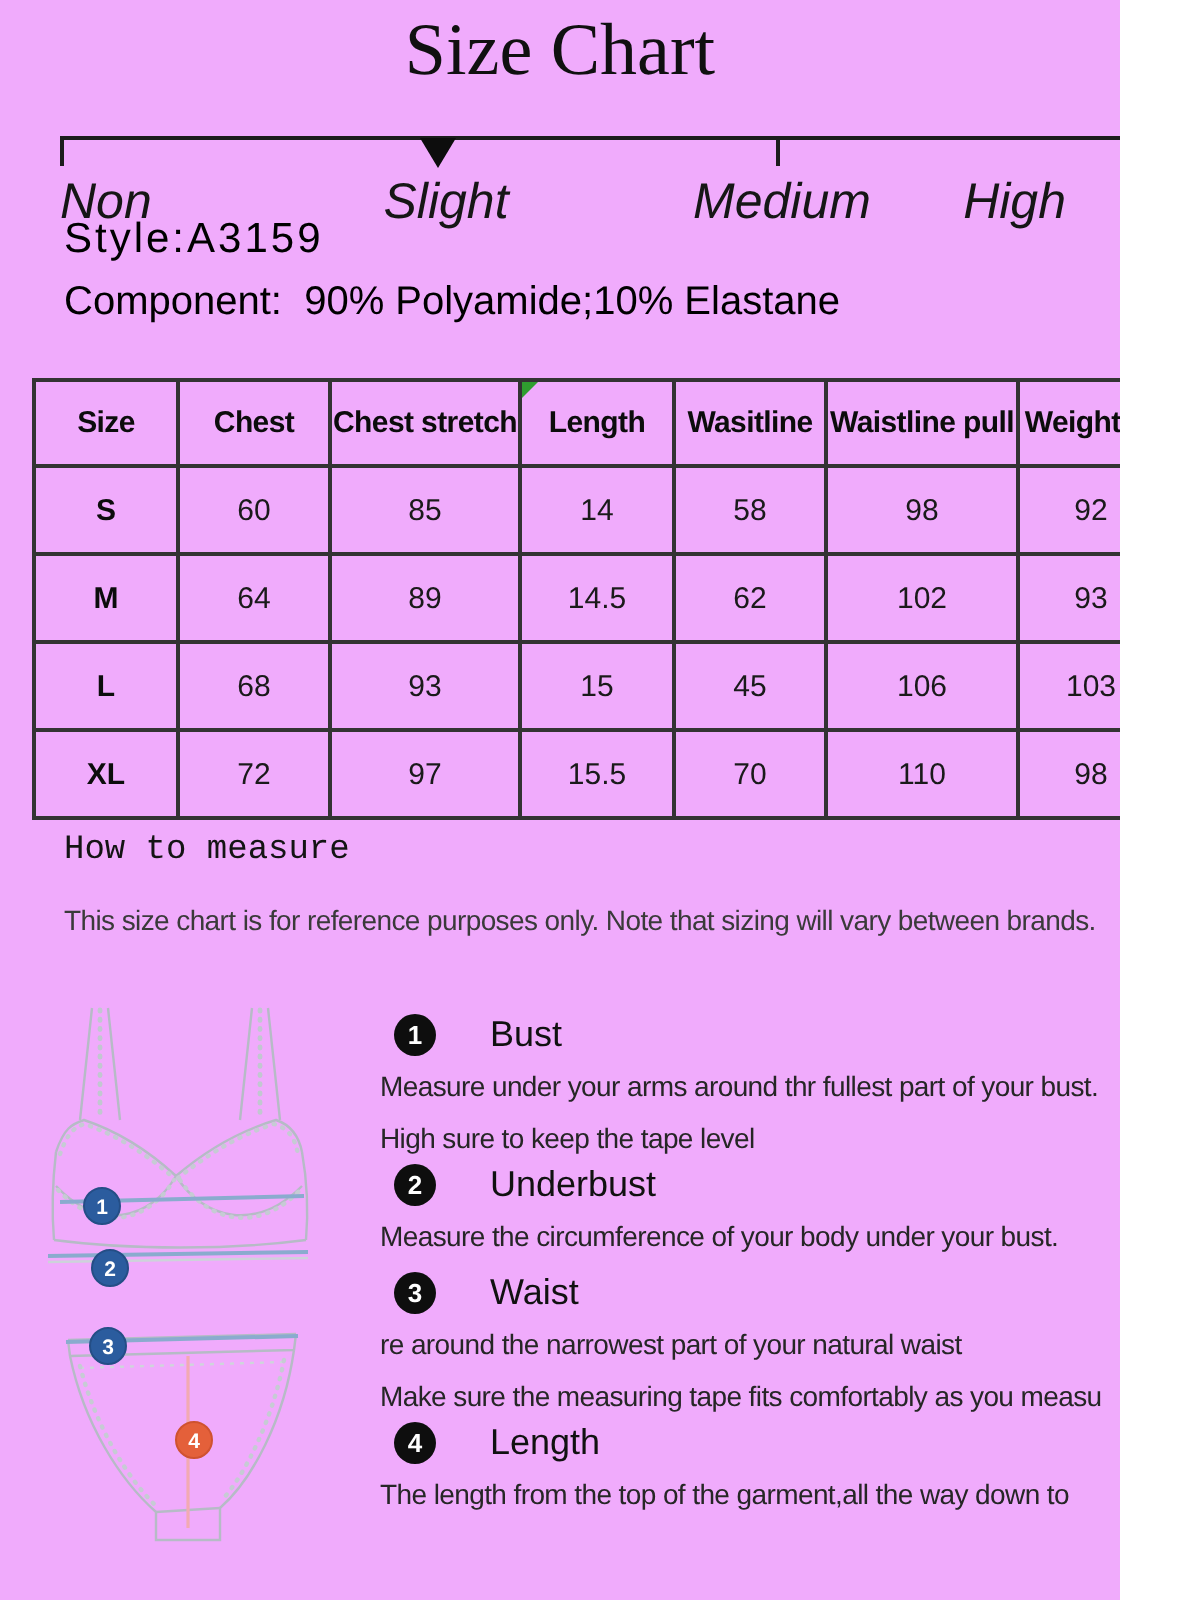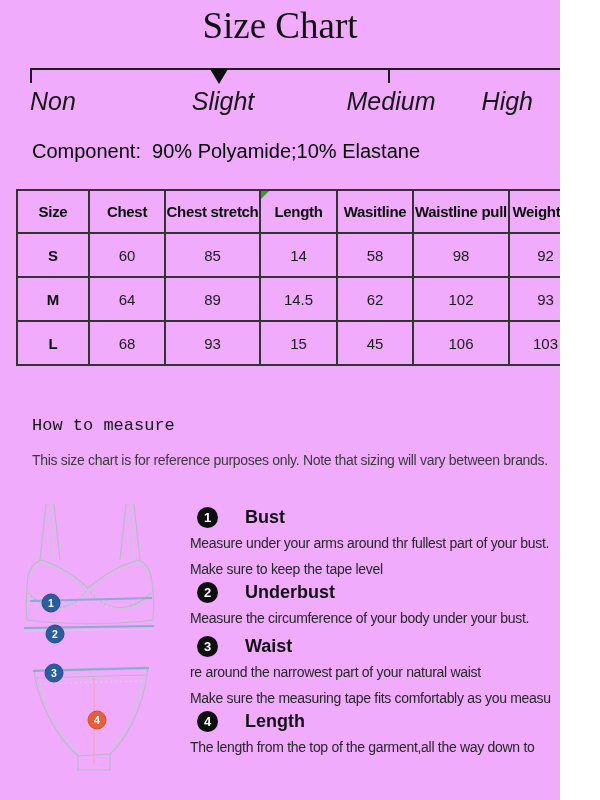--- a/index.html
+++ b/index.html
@@ -40,21 +40,21 @@
   
   .how-heading{position:absolute;left:32px;top:416px;font-size:17px;color:#141414;font-family:Liberation Mono, monospace;}
   .note{position:absolute;left:32px;top:452px;font-size:14px;letter-spacing:-0.3px;color:#3a3a3a;white-space:nowrap;}
   
   .step{position:absolute;left:190px;width:402px;}
   .step-1{top:506px;} .step-2{top:581px;} .step-3{top:635px;} .step-4{top:710px;}
   .step-head{display:flex;align-items:center;height:22px;margin-bottom:2px;margin-left:7px;}
   .badge{width:21px;height:21px;border-radius:50%;background:#0e0e0e;color:#fff;
          font-size:13px;font-weight:bold;display:flex;align-items:center;justify-content:center;
          flex:0 0 21px;}
-  .step-title{font-size:18px;font-weight:bold;color:#111;margin-left:27px;}
+  .step-title{font-size:18px;font-weight:normal;color:#111;margin-left:27px;}
   .step-line{font-size:14px;letter-spacing:-0.3px;line-height:26px;color:#262626;white-space:nowrap;}
   
   .diagram{position:absolute;left:20px;top:498px;width:150px;height:302px;}
 </style>
 </head>
 <body>
 
 <div class="page">
 
   <div class="title">Size Chart</div>
@@ -64,20 +64,21 @@
     <div class="tick tick-left"></div>
     <div class="tick tick-medium"></div>
     <div class="tick tick-right"></div>
     <div class="pointer"></div>
     <div class="scale-label lbl-non">Non</div>
     <div class="scale-label lbl-slight">Slight</div>
     <div class="scale-label lbl-medium">Medium</div>
     <div class="scale-label lbl-high">High</div>
   </div>
 
+  <div class="style-line">Style:A3159</div>
   <div class="component-line">Component:  90% Polyamide;10% Elastane</div>
 
   <table class="size-table">
     <colgroup>
       <col style="width:72px">
         <col style="width:76px">
         <col style="width:95px">
       <col style="width:77px">
         <col style="width:76px">
         <col style="width:96px">
@@ -115,20 +116,29 @@
       </tr>
       <tr>
         <td class="size-cell">L</td>
         <td>68</td>
         <td>93</td>
         <td>15</td>
         <td>45</td>
         <td>106</td>
         <td>103</td>
       </tr>
+      <tr>
+        <td class="size-cell">XL</td>
+        <td>72</td>
+        <td>97</td>
+        <td>15.5</td>
+        <td>70</td>
+        <td>110</td>
+        <td>98</td>
+      </tr>
     </tbody>
   </table>
 
   <div class="how-heading">How to measure</div>
   <div class="note">This size chart is for reference purposes only. Note that sizing will vary between brands.</div>
 
   <svg class="diagram" viewBox="0 0 150 302">
     <g stroke="#b6bbc6" stroke-width="1.2" fill="none">
 
       <path d="M26,6 L20,62 M34,6 L40,62"></path>
@@ -170,21 +180,21 @@
       <text x="77" y="226">4</text>
     </g>
   </svg>
 
   <div class="step step-1">
     <div class="step-head">
       <span class="badge">1</span>
       <span class="step-title">Bust</span>
     </div>
     <div class="step-line">Measure under your arms around thr fullest part of your bust.</div>
-    <div class="step-line">Make sure to keep the tape level</div>
+    <div class="step-line">High sure to keep the tape level</div>
   </div>
 
   <div class="step step-2">
     <div class="step-head">
       <span class="badge">2</span>
       <span class="step-title">Underbust</span>
     </div>
     <div class="step-line">Measure the circumference of your body under your bust.</div>
   </div>
 

